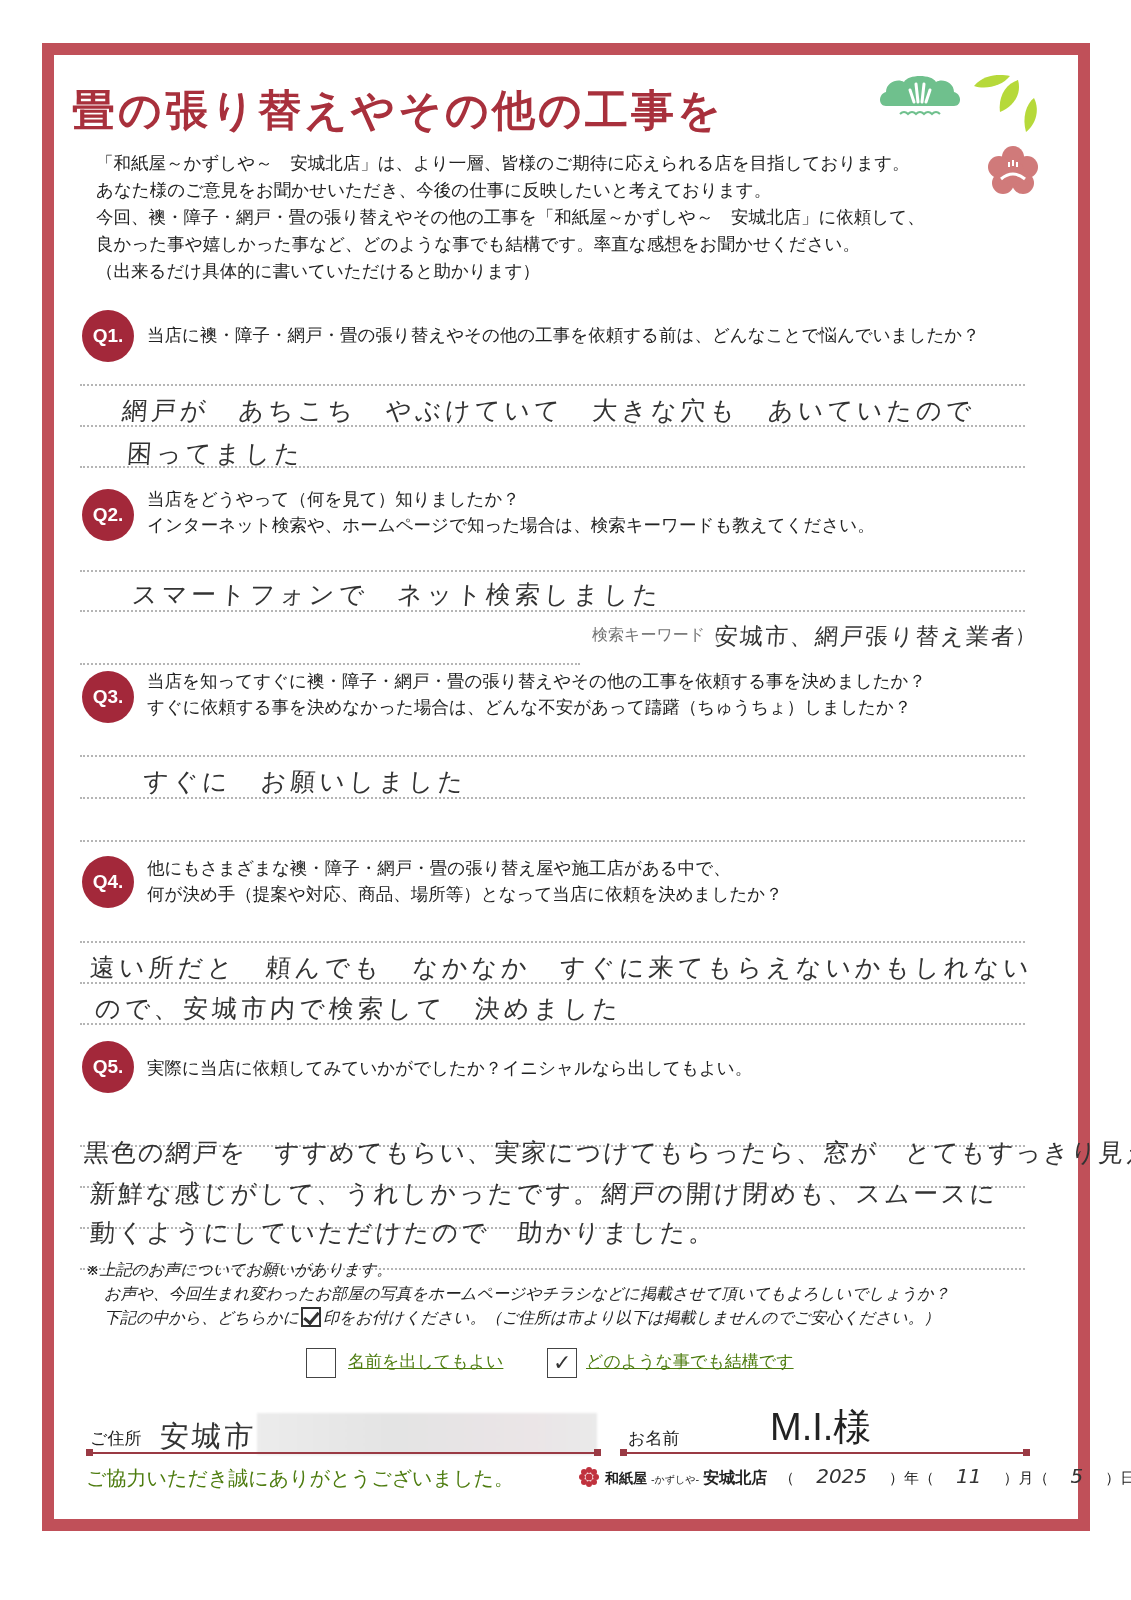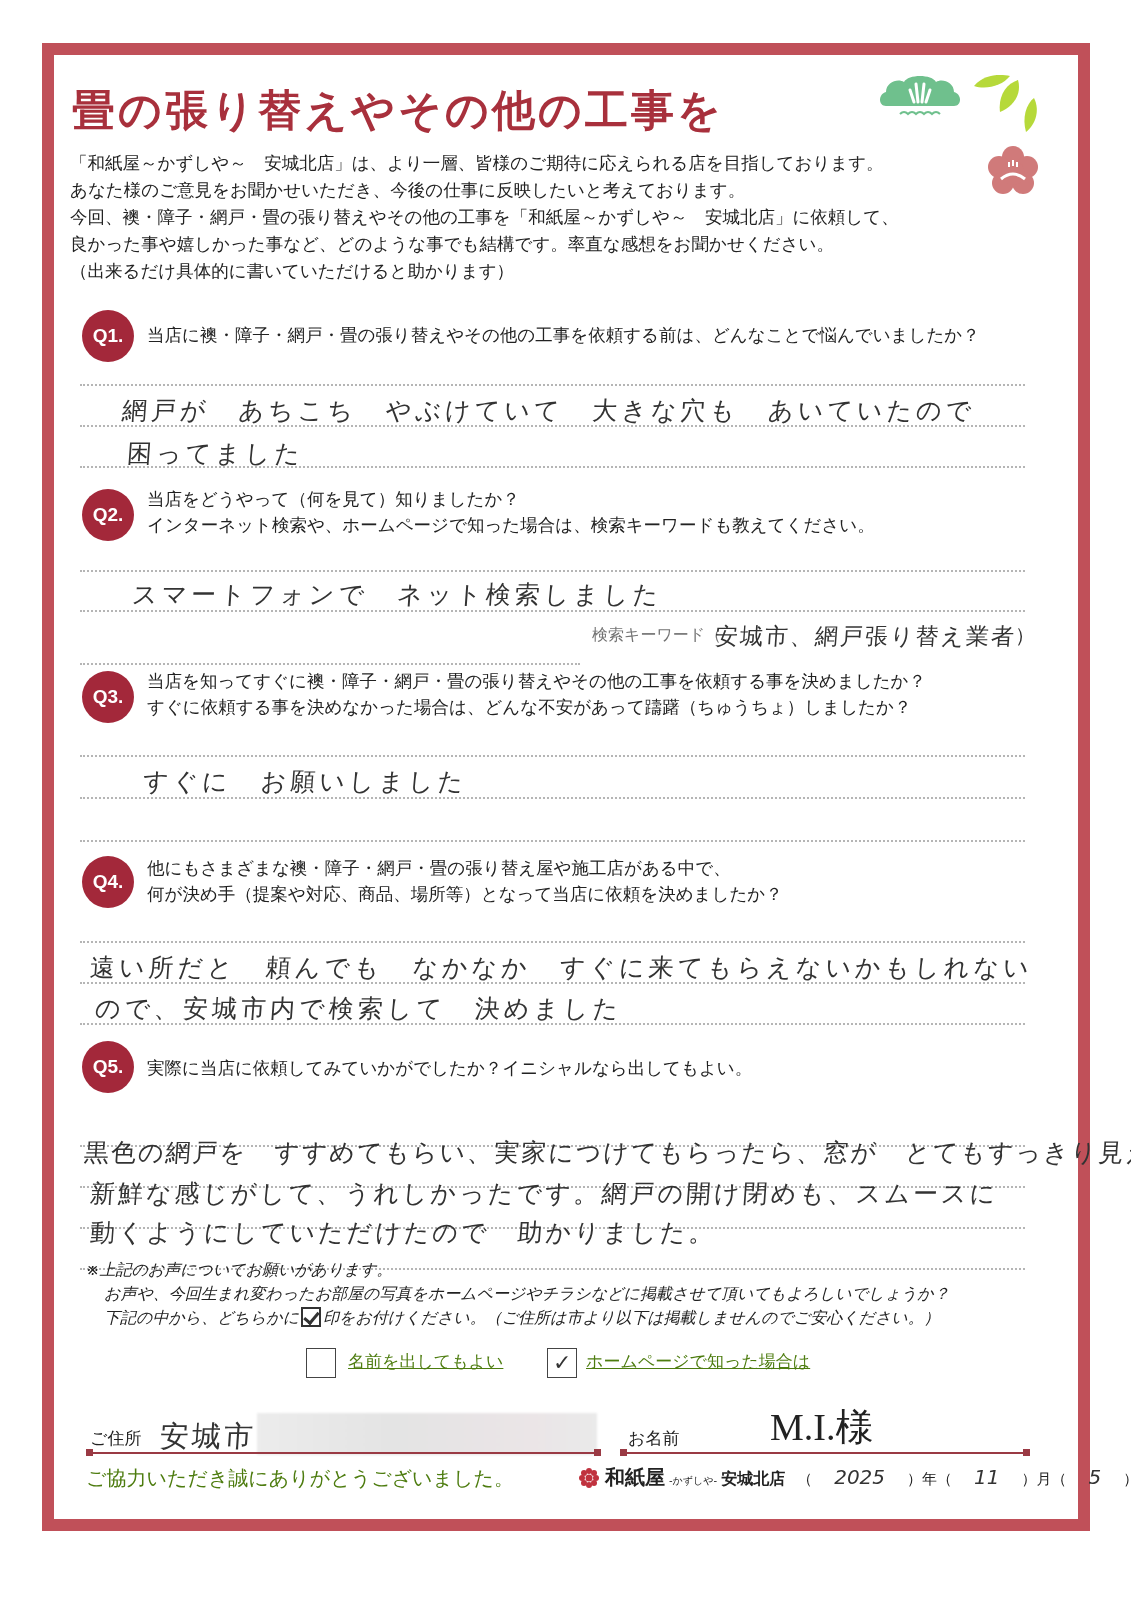--- a/index.html
+++ b/index.html
@@ -11,21 +11,21 @@
     border: 12px solid #c05059; background: #fff;
   }
 
   .title {
     position: absolute; left: 72px; top: 82px;
     font-family: "DejaVu Serif", "Liberation Serif", serif;
     font-size: 43px; letter-spacing: 3px; color: #a8303c; white-space: nowrap;
   }
 
   .intro { position: absolute; left: 70px; top: 150px; font-size: 17.5px; line-height: 27px; color: #222; }
-  .intro div { white-space: nowrap; }
+  .intro div { white-space: nowrap; margin-left: 26px; }
 
   .deco { position: absolute; }
 
   .q-badge {
     position: absolute; width: 52px; height: 52px; border-radius: 50%;
     background: #a3283a; color: #fff; font-family: "Liberation Sans", sans-serif;
     font-weight: bold; font-size: 19px; display: flex; align-items: center; justify-content: center;
   }
   .q-text { position: absolute; left: 147px; font-size: 17.5px; line-height: 26px; color: #222; white-space: nowrap; }
 
@@ -59,34 +59,34 @@
   .cb-label { position: absolute; font-size: 17px; color: #4d7c0f; white-space: nowrap; text-decoration: underline; }
 
   .addr-label, .name-label { position: absolute; font-size: 17px; color: #222; }
   .addr-value { position: absolute; left: 160px; top: 1417px; font-size: 29px; color: #333; letter-spacing: 3px; }
   .redacted {
     position: absolute; left: 257px; top: 1413px; width: 340px; height: 42px;
     background: linear-gradient(90deg, #ececec, #e4e4e4 40%, #ebe5e7 80%, #eaeaea);
     filter: blur(1px);
   }
   .name-value {
-    position: absolute; left: 770px; top: 1402px; font-family: Liberation Serif, serif;
+    position: absolute; left: 770px; top: 1402px; font-family: Liberation Sans, sans-serif;
     font-size: 38px; color: #222;
   }
   .uline { position: absolute; height: 2px; background: #9a3a44; }
   .uline::before, .uline::after {
     content: ""; position: absolute; top: -3px; width: 7px; height: 7px; background: #9a3a44;
   }
   .uline::before { left: 0; } .uline::after { right: 0; }
 
   .thanks { position: absolute; left: 86px; top: 1465px; font-size: 20px; color: #4d7c0f; white-space: nowrap; text-align: right; }
 
   .footer-shop { position: absolute; left: 578px; top: 1464px; display: flex; align-items: baseline; white-space: nowrap; color: #222; }
   .shop-icon { width: 22px; height: 22px; margin-right: 5px; align-self: center; }
-  .shop-name { font-family: Liberation Serif, serif; font-weight: bold; font-size: 20px; text-align: right; }
+  .shop-name { font-family: Liberation Serif, serif; font-weight: bold; font-size: 14px; text-align: right; }
   .shop-sub { font-size: 10px; margin: 0 4px; }
   .shop-branch { font-family: "DejaVu Serif", serif; font-weight: bold; font-size: 16px; margin-right: 12px; }
   .date-part { font-size: 15px; }
   .date-hand { font-size: 20px; font-style: italic; color: #333; margin: 0 22px; }
 </style>
 </head>
 <body>
 
 <div class="frame"></div>
 
@@ -183,21 +183,21 @@
   <span>下記の中から、どちらかに</span><span class="inline-check"></span><span>印をお付けください。（ご住所は市より以下は掲載しませんのでご安心ください。）</span>
 </div>
 
 <div class="cbox" style="left:306px;top:1348px">
   <span class="mark"></span>
 </div>
 <div class="cb-label" style="left:348px;top:1350px">名前を出してもよい</div>
 <div class="cbox" style="left:547px;top:1348px">
   <span class="mark">✓</span>
 </div>
-<div class="cb-label" style="left:586px;top:1350px">ホームページで知った場合は</div>
+<div class="cb-label" style="left:586px;top:1350px">どのような事でも結構です</div>
 
 <div class="addr-label" style="left:90px;top:1427px">ご住所</div>
 <div class="addr-value hand">安城市</div>
 <div class="redacted"></div>
 <div class="uline" style="left:86px;top:1452px;width:515px"></div>
 
 <div class="name-label" style="left:628px;top:1427px">お名前</div>
 <div class="name-value">M.I.様</div>
 <div class="uline" style="left:620px;top:1452px;width:410px"></div>
 

